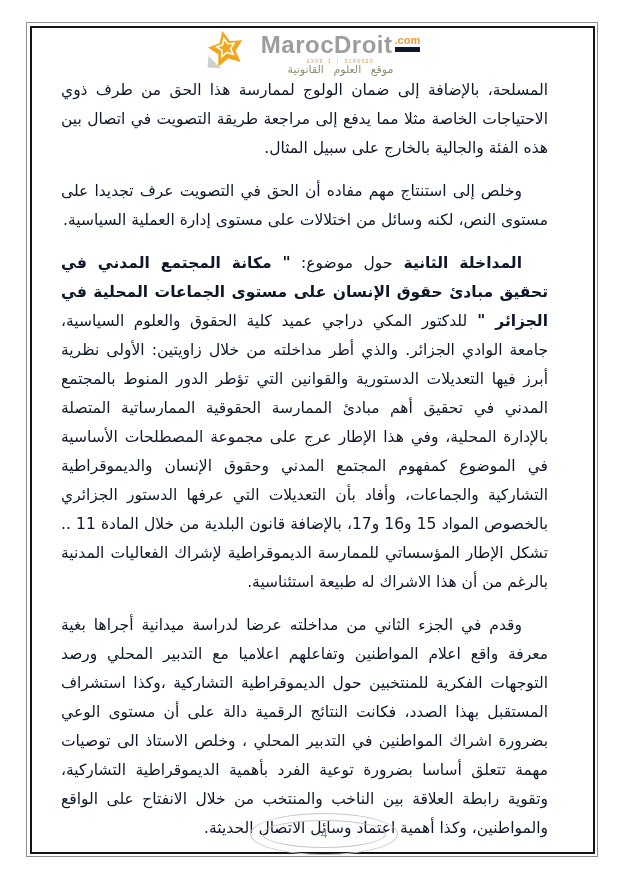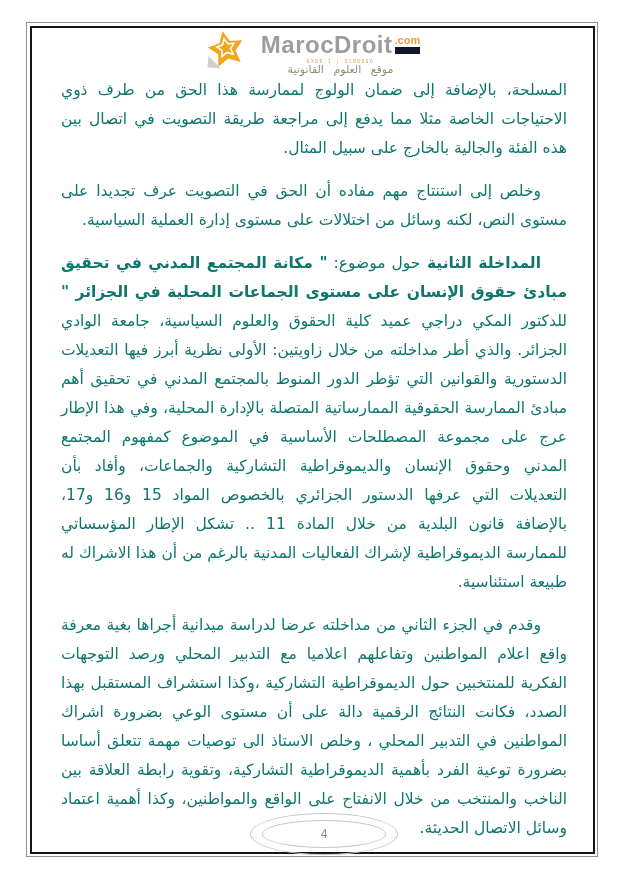--- a/index.html
+++ b/index.html
@@ -31,37 +31,37 @@
   .logo-star { width:44px; height:44px; flex:0 0 auto; margin-top:0; }
   .logo-textcol { display:flex; flex-direction:column; align-items:center; margin-top:6px; }
   .brand-row { display:flex; align-items:flex-start; }
   .brand {
     font-family:"Liberation Sans", sans-serif;
     font-size:24px; font-weight:600; color:#9d9d9d; letter-spacing:.5px; line-height:24px;
   }
   .tld {
     font-family:"Liberation Sans", sans-serif;
     font-size:11px; font-weight:700; color:#f29b38; margin-top:1px; margin-left:2px;
-    border-bottom:7px solid #0f172a; padding-bottom:1px;
+    border-bottom:5px solid #0f172a; padding-bottom:1px;
   }
   .tag-micro {
     font-family:"Liberation Mono", monospace;
     font-size:4.5px; letter-spacing:1.5px; color:#e09a4a; margin-top:2px; line-height:5px;
     white-space:nowrap;
   }
   .tag-ar {
     direction:rtl; font-size:11px; color:#8f8f72; line-height:10px; margin-top:1px;
     word-spacing:6px; white-space:nowrap;
   }
 
   
   .content {
-    position:absolute; left:61px; right:57px; top:76px;
+    position:absolute; left:61px; right:76px; top:76px;
     direction:rtl; text-align:justify;
-    font-size:15.5px; line-height:29px; color:#0f766e;
+    font-size:15.5px; line-height:29px; color:#0f172a;
   }
   .content p { margin:0 0 14px 0; text-indent:26px; }
   .content p.no-indent { text-indent:0; }
   .content b { font-weight:700; }
 
   
   .pagenum-wrap { position:absolute; left:250px; top:813px; width:148px; height:42px; }
   .ellipse-outer {
     position:absolute; inset:0; border:1px solid #c6c6c6; border-radius:50%;
   }

